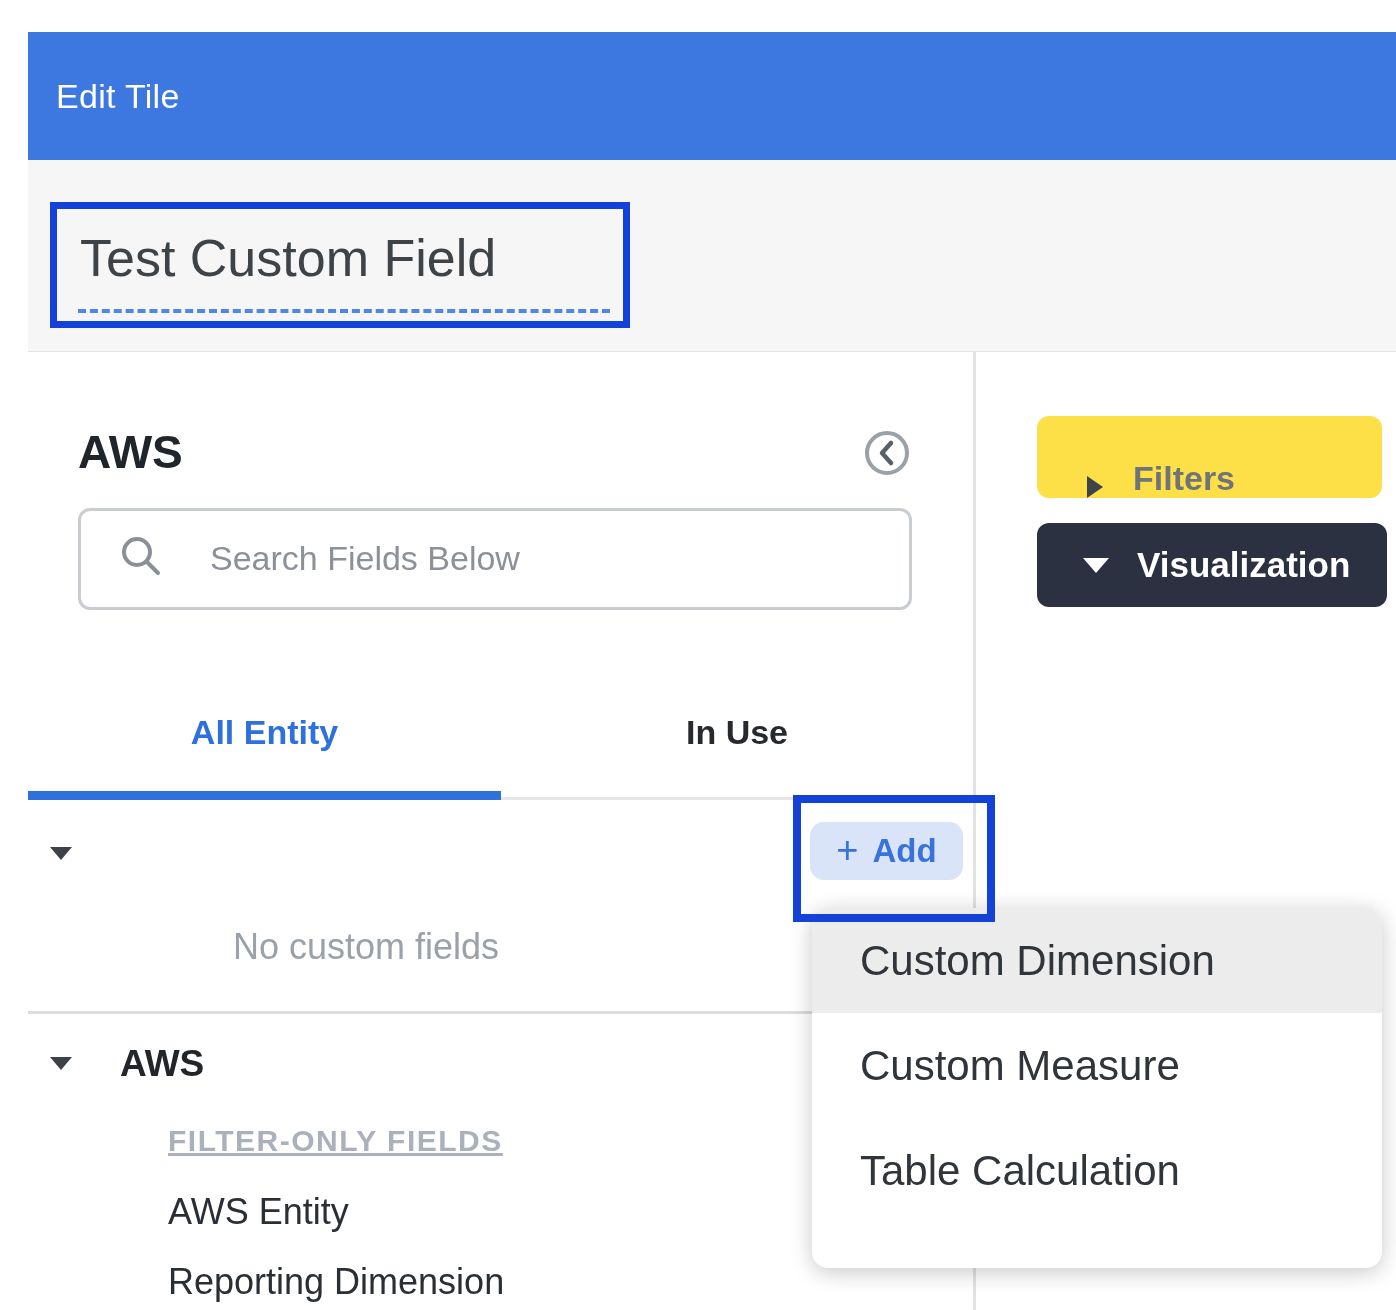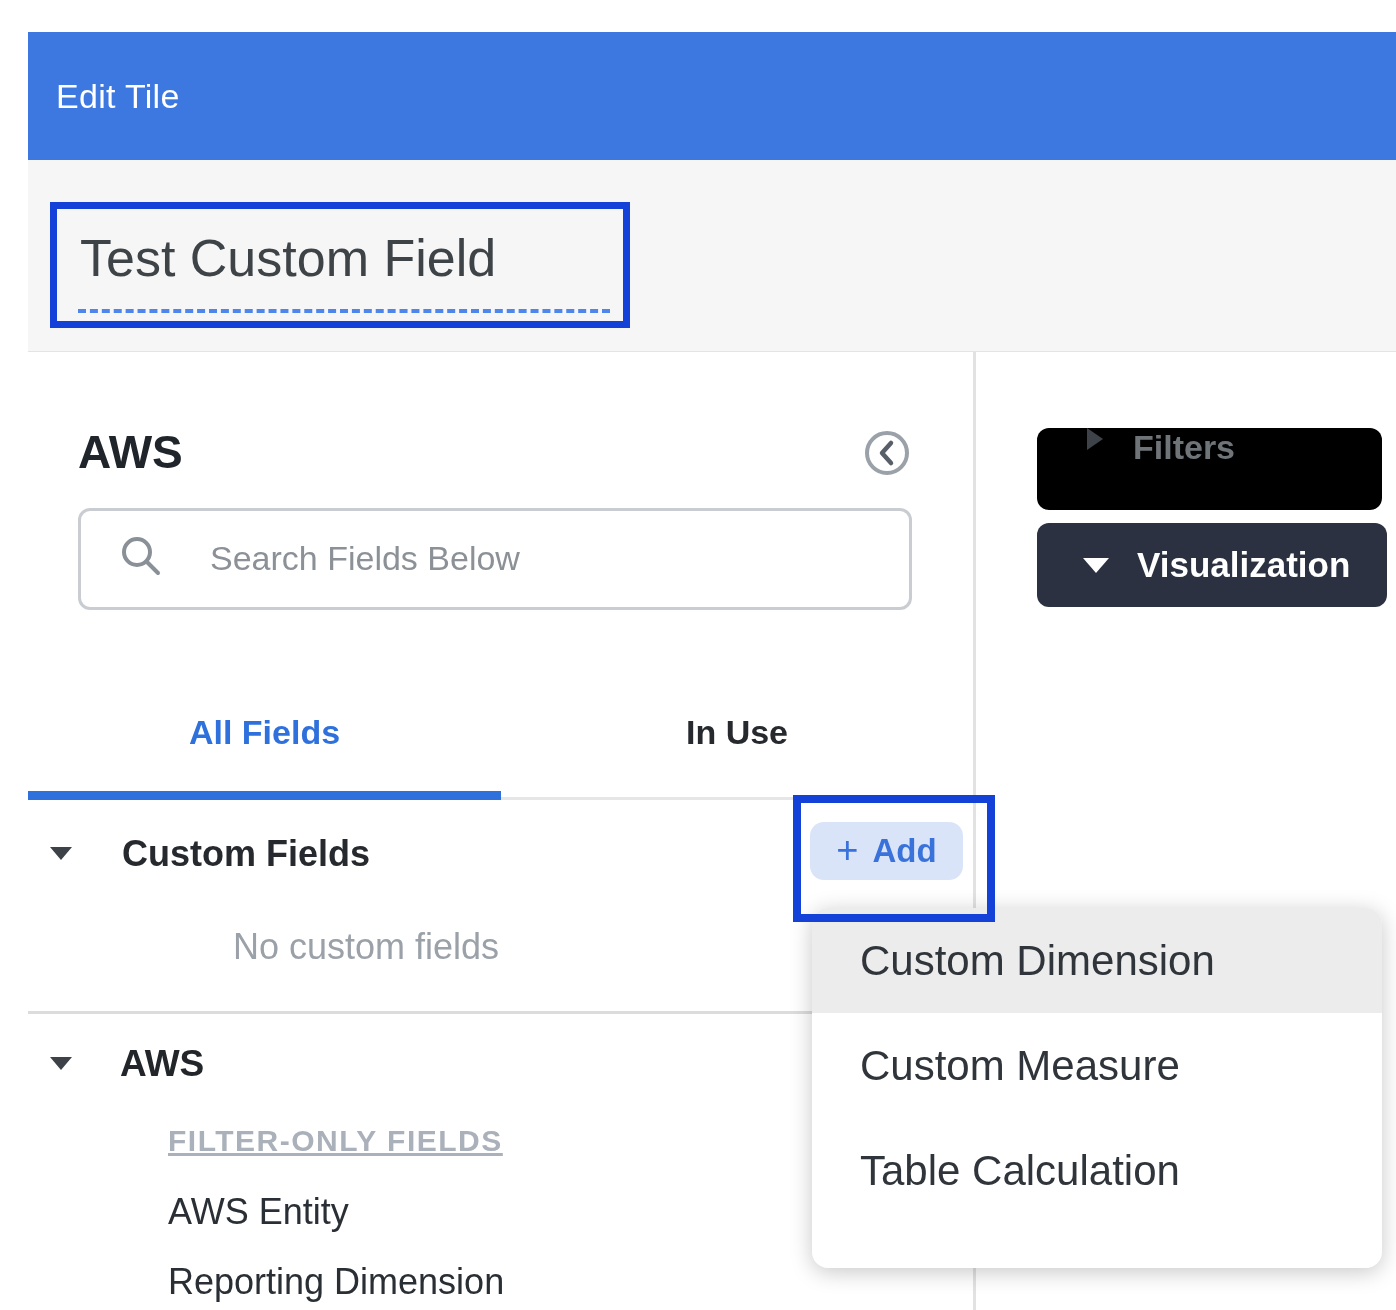--- a/index.html
+++ b/index.html
@@ -48,21 +48,21 @@
   .add-plus{font-size:38px;font-weight:400;color:var(--c-addfg,#3A72DB);line-height:1;margin-top:-3px;}
   .add-label{font-size:33px;font-weight:700;color:var(--c-addfg,#3A72DB);}
 
   .empty-text{left:233px;top:926px;font-size:36px;color:#9BA1A9;}
   .subheader{left:168px;top:1124px;font-size:30px;font-weight:600;letter-spacing:1.5px;color:#ABB1BA;text-decoration:underline;}
   .field-item{left:168px;font-size:36px;color:#2A2F35;cursor:pointer;}
   .field-1{top:1191px;}
   .field-2{top:1261px;}
 
   
-  .filters-bar{left:1037px;top:428px;width:345px;height:82px;background:#000000;border-radius:12px;display:flex;align-items:flex-start;cursor:pointer;z-index:2;}
+  .filters-bar{left:1037px;top:416px;width:345px;height:82px;background:#fde047;border-radius:12px;display:flex;align-items:flex-end;cursor:pointer;z-index:2;}
   .tri-right{width:0;height:0;border-top:11px solid transparent;border-bottom:11px solid transparent;border-left:16px solid #3E4349;margin-left:50px;}
   .filters-label{margin-left:30px;font-size:34px;font-weight:600;color:#6F7479;}
   .viz-bar{left:1037px;top:523px;width:350px;height:84px;background:var(--c-viz,#2B3140);border-radius:12px;display:flex;align-items:center;cursor:pointer;z-index:2;}
   .tri-down{width:0;height:0;border-left:13px solid transparent;border-right:13px solid transparent;border-top:15px solid #ffffff;margin-left:46px;}
   .viz-label{margin-left:28px;font-size:35px;font-weight:700;color:#ffffff;}
 
   
   .menu{left:812px;top:908px;width:570px;height:360px;background:#ffffff;border-radius:16px;box-shadow:0 4px 22px rgba(0,0,0,.22);z-index:5;box-sizing:border-box;overflow:hidden;}
   .menu-item{height:105px;display:flex;align-items:center;padding-left:48px;font-size:42px;color:#30353B;cursor:pointer;white-space:nowrap;}
   .menu-item.highlighted{background:var(--c-hl,#ECECEC);}
@@ -95,27 +95,26 @@
 
   <div class="abs search-box" aria-label="Search Fields Below"></div>
   <div class="abs search-icon">
     <svg width="44" height="44" viewBox="0 0 44 44">
       <circle cx="17" cy="17" r="13" fill="none" stroke="#8A9097" stroke-width="4"></circle>
       <line x1="27" y1="27" x2="38" y2="38" stroke="#8A9097" stroke-width="4" stroke-linecap="round"></line>
     </svg>
   </div>
   <div class="abs search-placeholder">Search Fields Below</div>
 
-  <div class="abs tab tab-all">All Fields</div>
+  <div class="abs tab tab-all">All Entity</div>
   <div class="abs tab tab-inuse">In Use</div>
   <div class="abs tab-underline-gray"></div>
   <div class="abs tab-underline-active"></div>
 
   <div class="abs caret-down caret-cf"></div>
-  <div class="abs group-label-cf">Custom Fields</div>
 
   <div class="abs add-btn">
     <span class="add-plus">+</span>
     <span class="add-label">Add</span>
   </div>
 
   <div class="abs empty-text">No custom fields</div>
 
   <div class="abs section-divider"></div>
 

